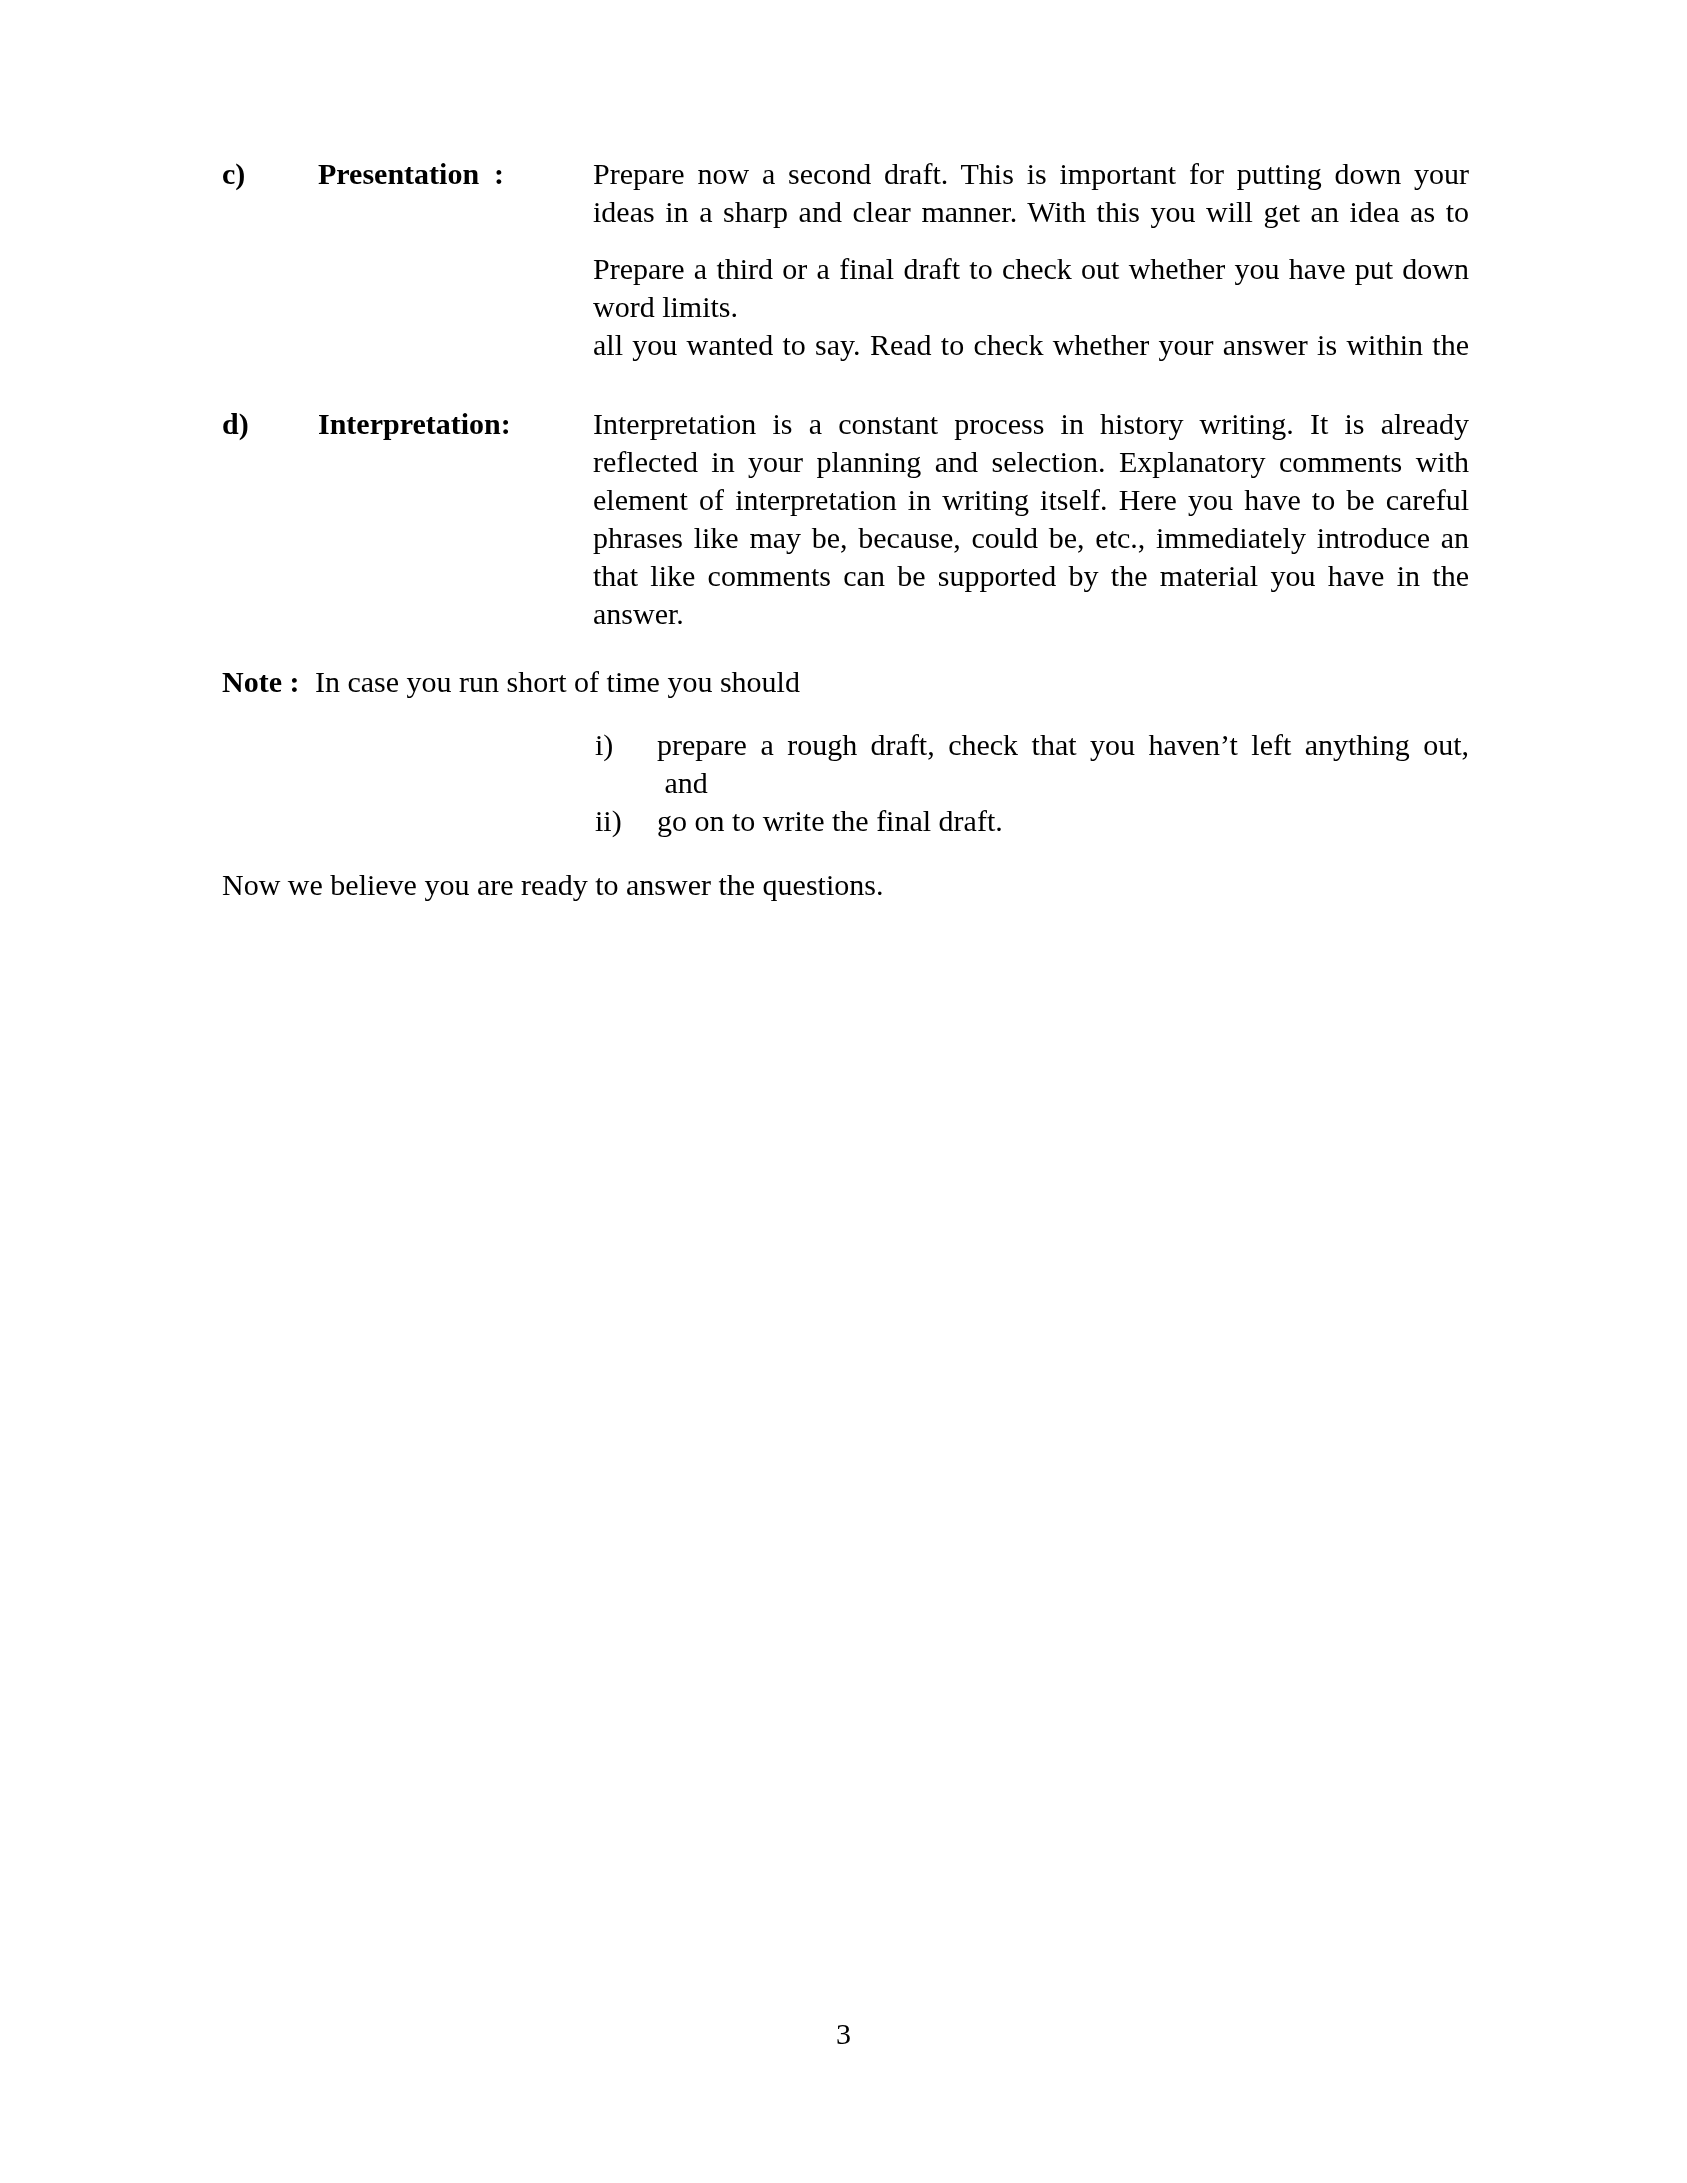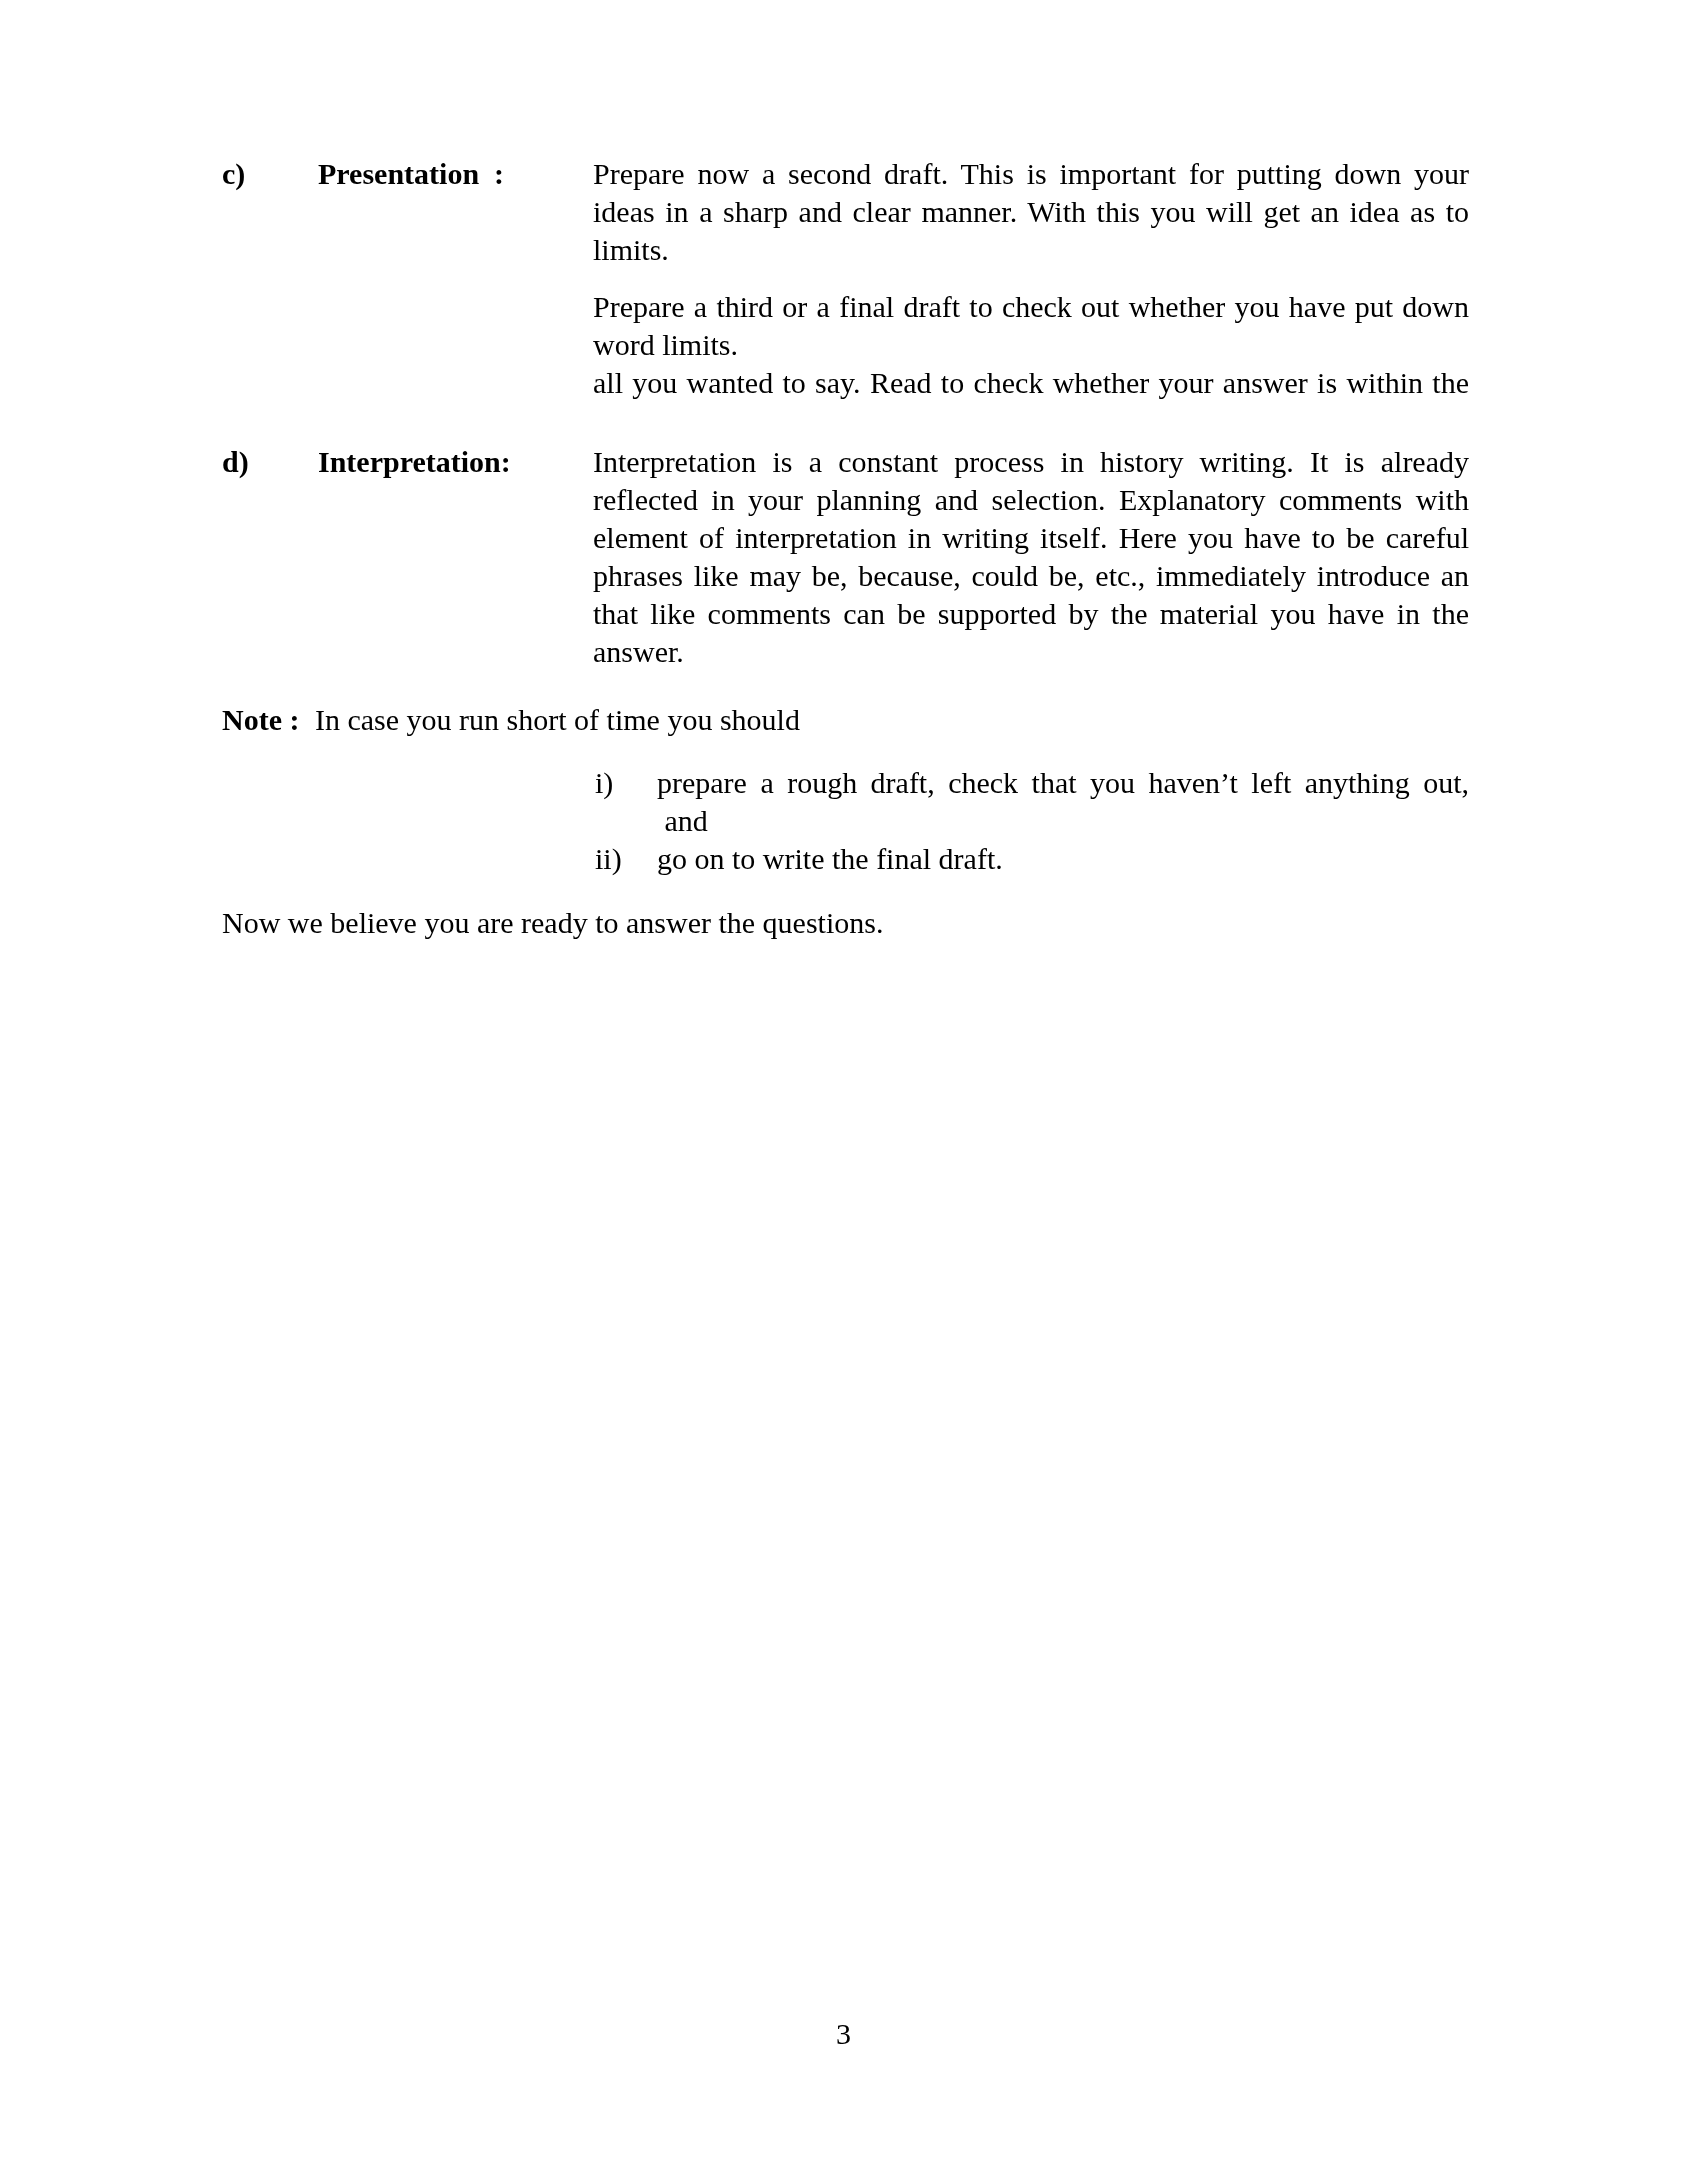--- a/index.html
+++ b/index.html
@@ -40,21 +40,20 @@
 
 <div class="page">
 
   <div class="section section-c">
     <div class="marker">c)</div>
     <div class="label">Presentation  :</div>
     <div class="body">
         <div class="para">
           <div class="tline">Prepare now a second draft. This is important for putting down your</div>
           <div class="tline">ideas in a sharp and clear manner. With this you will get an idea as to</div>
-          <div class="tline tline-last">limits.</div>
         </div>
         <div class="para">
           <div class="tline">Prepare a third or a final draft to check out whether you have put down</div>
           <div class="tline tline-last">word limits.</div>
           <div class="tline">all you wanted to say. Read to check whether your answer is within the</div>
         </div>
       </div>
   </div>
 
   <div class="section section-d">

